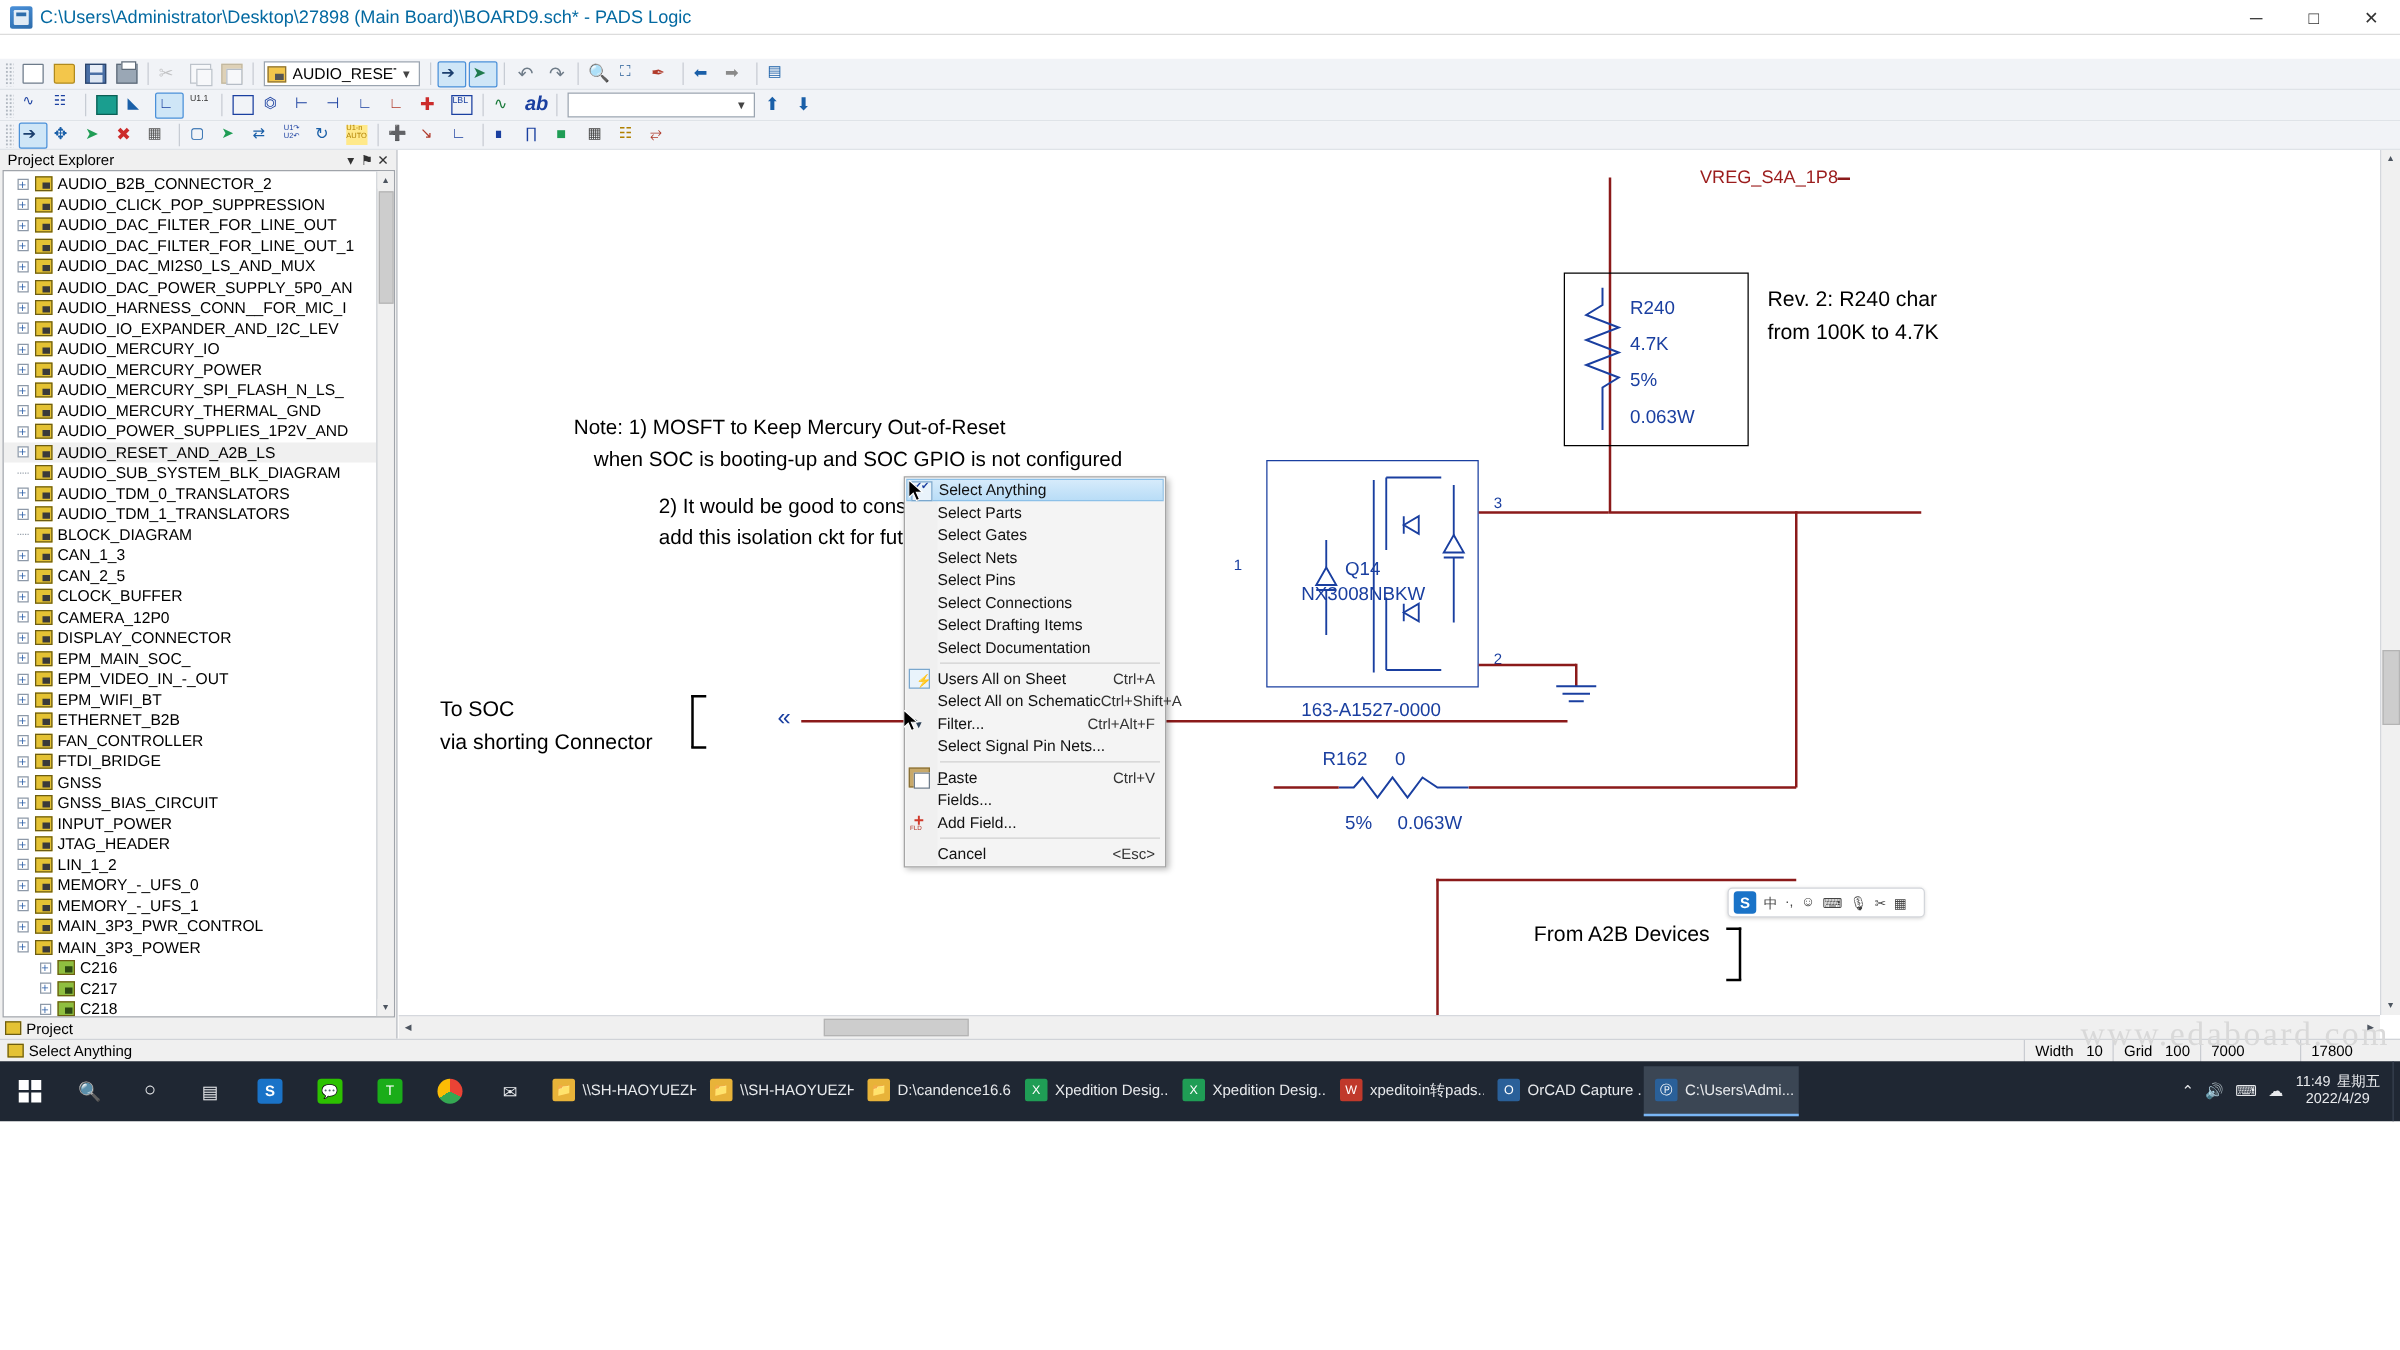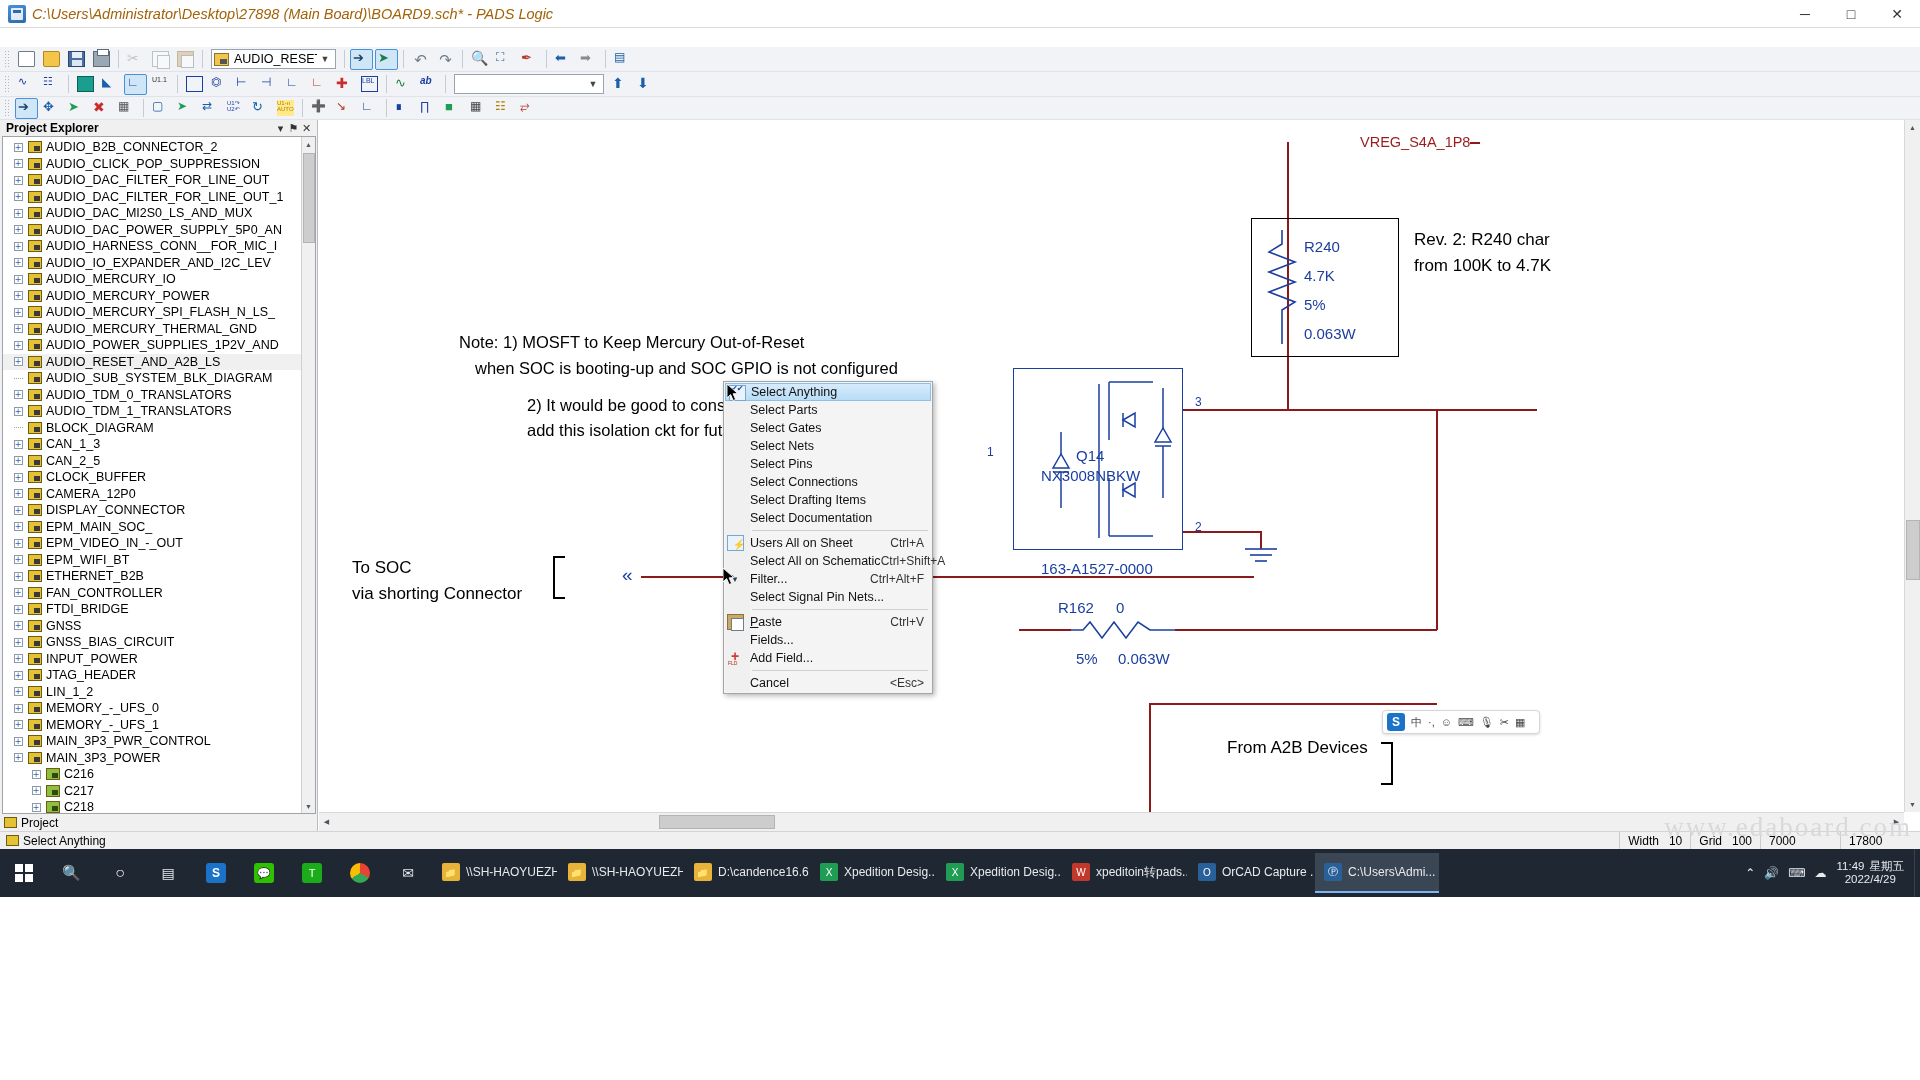--- a/index.html
+++ b/index.html
@@ -17,21 +17,21 @@
     position:absolute; left:0; top:0; width:1920px; height:28px;
     background:#ffffff; border-bottom:1px solid #dcdcdc;
     display:flex; align-items:center;
   }
   .tb-icon { width:18px; height:18px; margin:0 6px 0 8px; position:relative;
     background:linear-gradient(160deg,#4a90d9,#2d6cab); border-radius:2px; }
   .tb-icon::after{content:"";position:absolute;left:3px;top:3px;width:12px;height:12px;
     background:#fff;border-radius:1px;opacity:.85;}
   .tb-icon::before{content:"";position:absolute;left:5px;top:5px;width:8px;height:3px;
     background:#2d6cab;z-index:2;}
-  .tb-title { font-size:14.5px; color:#a16207; white-space:nowrap;font-style:italic; }
+  .tb-title { font-size:14.5px; color:#0369a1; white-space:nowrap; }
   .tb-buttons { margin-left:auto; display:flex; height:28px; }
   .tb-btn { width:46px; height:28px; display:flex; align-items:center; justify-content:center;
     color:#333; font-size:14px; }
 
   
   .menubar {
     position:absolute; left:0; top:28px; width:1920px; height:19px;
     background:#f4f6fa; display:flex; align-items:center; padding-left:10px;
     border-bottom:1px solid #e4e7ec;
   }
@@ -88,21 +88,21 @@
   
   .panel {
     position:absolute; left:0; top:120px; width:318px; height:711px;
     background:#f0f0f0; border-right:1px solid #b8bcc2;
     display:flex; flex-direction:column;
   }
   .panel-head {
     height:16px; display:flex; align-items:center; padding:0 4px 0 6px;
     font-size:12px; color:#000; background:#f0f0f0;
   }
-  .panel-head .ph-title { flex:1;font-weight:bold; }
+  .panel-head .ph-title { flex:1; }
   .panel-head .ph-btn { width:13px; text-align:center; font-size:11px; color:#333; }
   .tree-wrap { flex:1; background:#fff; border:1px solid #a0a4aa; margin:0 1px 0 2px;
     position:relative; overflow:hidden; }
   .tree { position:absolute; left:0; top:0; right:14px; bottom:0; overflow:hidden; padding-top:2px; }
   .trow { height:16.5px; display:flex; align-items:center; padding-left:8px; white-space:nowrap;
     font-size:12.5px; }
   .trow.sel { background:#f0f0f0; }
   .trow .guide { width:14px; display:flex; align-items:center; justify-content:center; }
   .exp {
     width:9px; height:9px; border:1px solid #8d99a8; background:#fff;
@@ -359,21 +359,21 @@
         <span class="ico" style="color:#cc2b2b;font-size:14px;">✚</span>
       </div>
     <div class="tbtn">
         <span class="ico" style="font-size:7px;color:#1a3fa0;border:1px solid #1a3fa0;">LBL</span>
       </div>
     <div class="tsep"></div>
     <div class="tbtn">
         <span class="ico" style="color:#1a7a3a;font-size:13px;">∿</span>
       </div>
     <div class="tbtn">
-        <span class="ico" style="font-size:10px;font-style:italic;font-weight:bold;color:#1a3fa0;">ab</span>
+        <span class="ico" style="font-size:16px;font-style:italic;font-weight:bold;color:#1a3fa0;">ab</span>
       </div>
     <div class="tsep"></div>
     <div class="combo" id="attrCombo">
       <span class="c-txt"></span>
       <span class="c-arrow">▼</span>
     </div>
     <div class="tbtn">
         <span class="ico" style="color:#1a5fa8;font-size:14px;">⬆</span>
       </div>
     <div class="tbtn">

